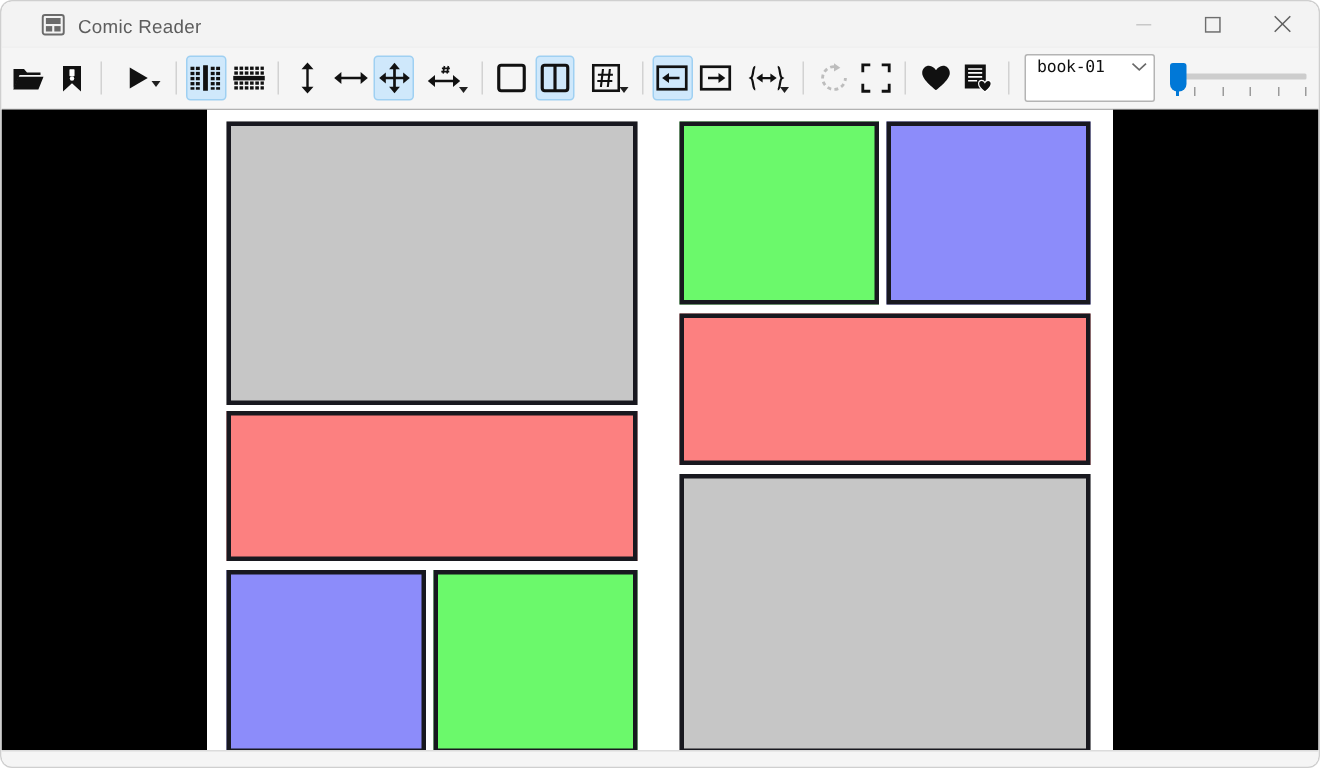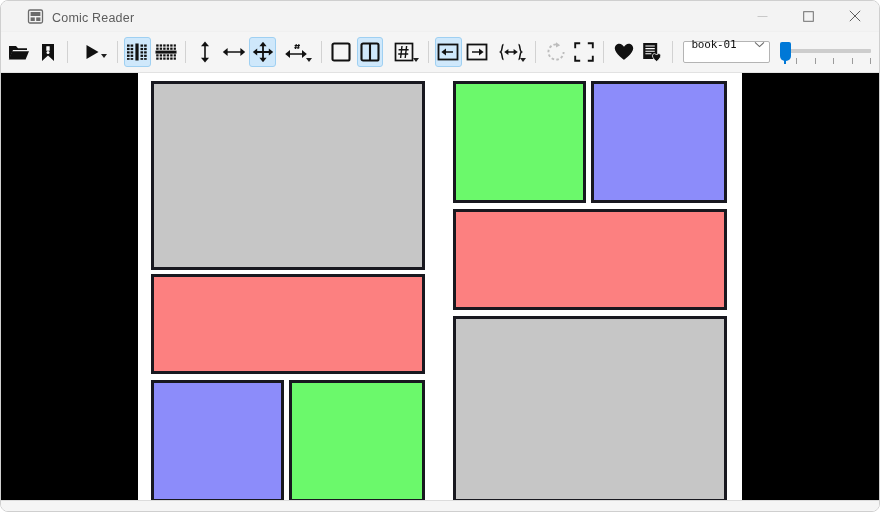--- a/index.html
+++ b/index.html
@@ -117,21 +117,21 @@
     border-right: 3.5px solid transparent;
     border-top: 4px solid #202020;
   }
   .caret.mid {
     right: 3px;
     bottom: 8px;
   }
 
   .combo {
     width: 97px;
-    height: 22px;
+    height: 32px;
     background: #ffffff;
     border: 1px solid #b4b4b4;
     border-radius: 2px;
     display: flex;
     align-items: center;
     padding: 0 4px 16px 7px;
     margin-left: 6px;
     box-sizing: border-box;
     justify-content: space-between;
   }

